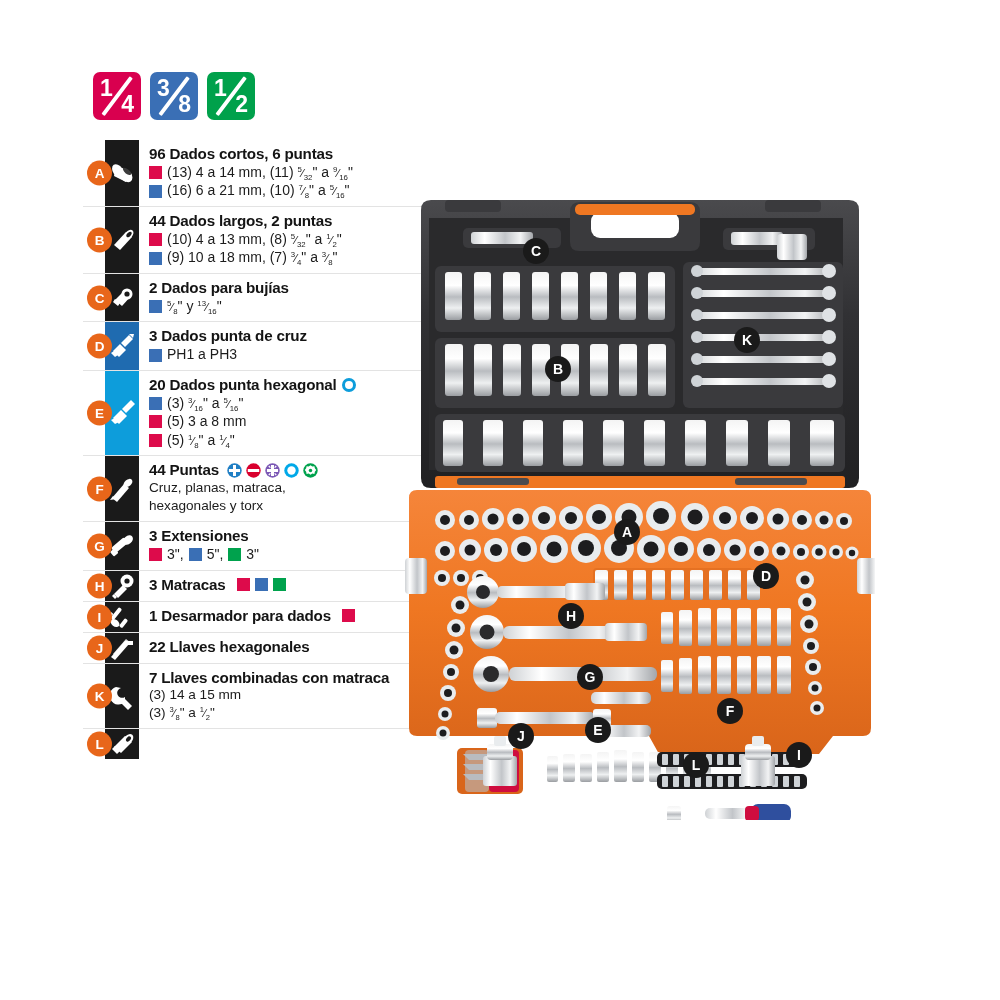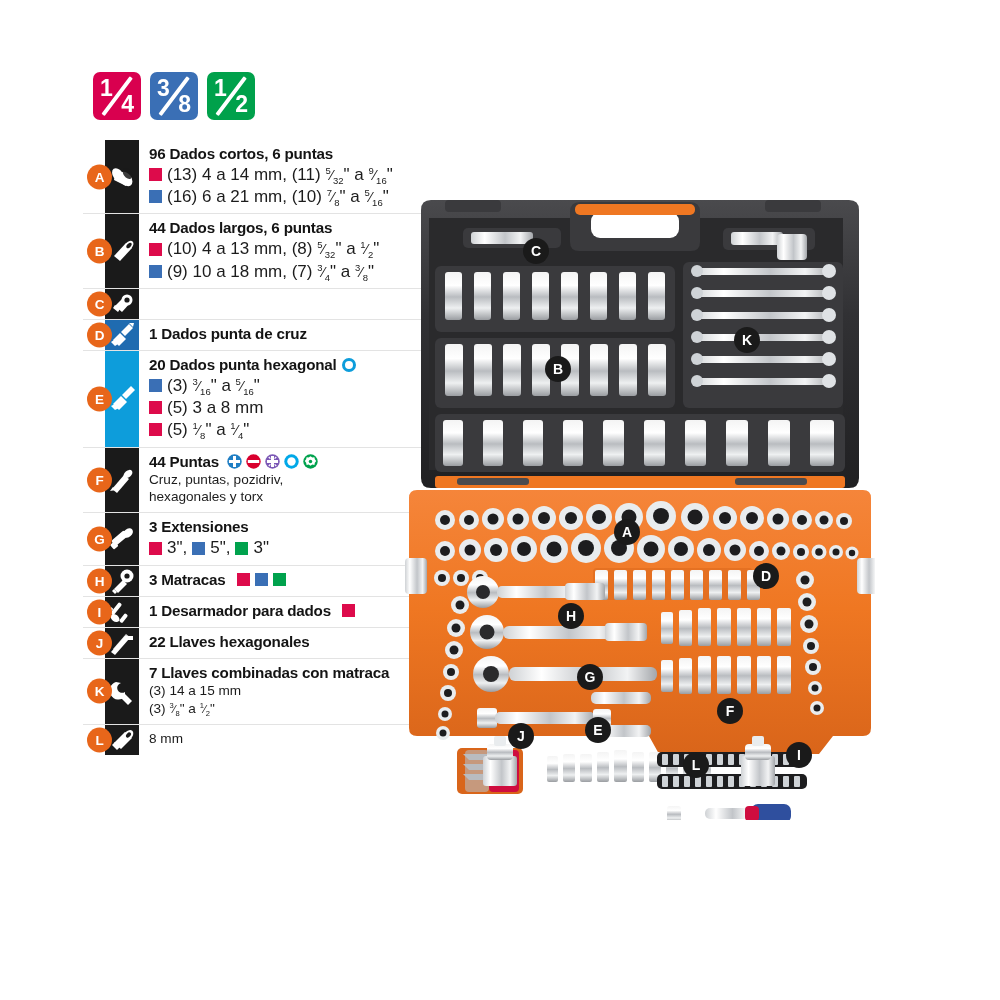--- a/index.html
+++ b/index.html
@@ -49,21 +49,21 @@
     position:relative;
   }
   .tile svg{width:30px;height:30px;display:block;}
   .content{flex:1;padding:5px 0 6px 10px;min-width:0;}
   .title{
     font-weight:bold;font-size:15.2px;line-height:1.18;
     letter-spacing:-.2px;color:#141414;white-space:nowrap;
     display:flex;align-items:center;gap:5px;
   }
   .subline{
-    font-size:17px;line-height:1.25;color:#1c1c1c;
+    font-size:14px;line-height:1.25;color:#1c1c1c;
     display:flex;align-items:center;gap:5px;white-space:nowrap;
     margin-top:1px;
   }
   .sw{width:13px;height:13px;flex:0 0 13px;display:inline-block;}
   .plainline{font-size:13.6px;line-height:1.25;color:#1c1c1c;margin-top:1px;white-space:nowrap;}
   .ring{
     width:14px;height:14px;border-radius:50%;
     border:3.2px solid #0d9ddb;box-sizing:border-box;display:inline-block;
   }
   .bitrow{display:inline-flex;gap:4px;align-items:center;margin-left:3px;}
@@ -138,21 +138,21 @@
           <svg viewBox="0 0 30 30" xmlns="http://www.w3.org/2000/svg">
             <g fill="#ffffff">
               <path d="M7 20 L19 7 L25 12 L13 25 Z"></path>
               <ellipse cx="22" cy="9.5" rx="3.6" ry="5.4" transform="rotate(42 22 9.5)"></ellipse>
               <ellipse cx="22" cy="9.5" rx="2" ry="3.2" transform="rotate(42 22 9.5)" fill="#1a1a1a"></ellipse>
             </g>
           </svg>
         </div>
         <div class="content">
           <div class="title">
-            <span>44 Dados largos, 6 puntas</span>
+            <span>44 Dados largos, 2 puntas</span>
           </div>
           <div class="subline">
             <span class="sw" style="background: rgb(221, 11, 75);"></span>
             <span>(10) 4 a 13 mm, (8) <span class="fr"><sup>5</sup>⁄<sub>32</sub></span>" a <span class="fr"><sup>1</sup>⁄<sub>2</sub></span>"</span>
           </div>
           <div class="subline">
             <span class="sw" style="background: rgb(58, 111, 181);"></span>
             <span>(9) 10 a 18 mm, (7) <span class="fr"><sup>3</sup>⁄<sub>4</sub></span>" a <span class="fr"><sup>3</sup>⁄<sub>8</sub></span>"</span>
           </div>
         </div>
@@ -162,36 +162,49 @@
         <div class="tile" style="background: rgb(26, 26, 26);">
           <svg viewBox="0 0 30 30" xmlns="http://www.w3.org/2000/svg">
             <g fill="#ffffff">
               <path d="M8 17 L17 8 L24 13 L15 23 Z"></path>
               <circle cx="20" cy="11" r="5.5"></circle>
               <circle cx="20" cy="11" r="2.6" fill="#1a1a1a"></circle>
               <path d="M6 19 l5 4 l2 -3 l-5 -4 z"></path>
             </g>
           </svg>
         </div>
+        <div class="content">
+          <div class="title">
+            <span>2 Dados para bujías</span>
+          </div>
+          <div class="subline">
+            <span class="sw" style="background: rgb(58, 111, 181);"></span>
+            <span><span class="fr"><sup>5</sup>⁄<sub>8</sub></span>" y <span class="fr"><sup>13</sup>⁄<sub>16</sub></span>"</span>
+          </div>
+        </div>
       </div>
       <div class="row">
         <div class="badge" style="background: rgb(232, 102, 26);">D</div>
         <div class="tile" style="background: rgb(31, 107, 176);">
           <svg viewBox="0 0 30 30" xmlns="http://www.w3.org/2000/svg">
             <g fill="#ffffff">
               <path d="M6 20 l7 -7 l6 6 l-7 7 z"></path>
               <path d="M14 12 l8 -8 l4 4 l-8 8 z"></path>
               <path d="M4 22 l4 4 l3 -2 l-4 -4 z"></path>
               <path d="M22 3 l4 4 l1 -4 z"></path>
             </g>
           </svg>
         </div>
         <div class="content">
           <div class="title">
-            <span>1 Dados punta de cruz</span>
+            <span>3 Dados punta de cruz</span>
+          </div>
+          <div class="subline">
+            <span class="sw" style="background: rgb(58, 111, 181);"></span>
+            <span>PH1 a PH3</span>
           </div>
         </div>
       </div>
       <div class="row">
         <div class="badge" style="background: rgb(232, 102, 26);">E</div>
         <div class="tile" style="background: rgb(13, 157, 219);">
           <svg viewBox="0 0 30 30" xmlns="http://www.w3.org/2000/svg">
             <g fill="#ffffff">
               <path d="M6 20 l8 -8 l6 6 l-8 8 z"></path>
               <path d="M15 11 l9 -9 l4 4 l-9 9 z"></path>
@@ -260,21 +273,21 @@
               </span>
               <span>
                 <svg viewBox="0 0 20 20" xmlns="http://www.w3.org/2000/svg">
                   <circle cx="10" cy="10" r="9.6" fill="#00a24d"></circle>
                   <path d="M10 3 l2.4 1.8 2.8 -.6 .6 2.8 1.8 2.4 -1.8 2.4 -.6 2.8 -2.8 -.6 -2.4 1.8 -2.4 -1.8 -2.8 .6 -.6 -2.8 -1.8 -2.4 1.8 -2.4 .6 -2.8 2.8 .6 z" fill="#fff"></path>
                   <circle cx="10" cy="10" r="2.3" fill="#00a24d"></circle>
                 </svg>
               </span>
             </span>
           </div>
-          <div class="plainline">Cruz, puntas, pozidriv,</div>
+          <div class="plainline">Cruz, planas, matraca,</div>
           <div class="plainline">hexagonales y torx</div>
         </div>
       </div>
       <div class="row">
         <div class="badge" style="background: rgb(232, 102, 26);">G</div>
         <div class="tile" style="background: rgb(26, 26, 26);">
           <svg viewBox="0 0 30 30" xmlns="http://www.w3.org/2000/svg">
             <g fill="#ffffff">
               <rect x="4" y="17" width="17" height="7" rx="2" transform="rotate(-40 4 17)"></rect>
               <ellipse cx="21" cy="9" rx="5.5" ry="4" transform="rotate(-40 21 9)"></ellipse>
@@ -381,21 +394,20 @@
           <svg viewBox="0 0 30 30" xmlns="http://www.w3.org/2000/svg">
             <g fill="#ffffff">
               <path d="M7 18 L18 7 l7 6 l-11 11 z"></path>
               <ellipse cx="21.5" cy="10" rx="4" ry="5.6" transform="rotate(42 21.5 10)"></ellipse>
               <ellipse cx="21.5" cy="10" rx="2" ry="3" transform="rotate(42 21.5 10)" fill="#1a1a1a"></ellipse>
               <path d="M5 20 l5 5 l3 -3 l-5 -5 z"></path>
             </g>
           </svg>
         </div>
         <div class="content">
-          <div class="plainline">8 mm</div>
         </div>
       </div>
     </div>
 
   <div class="photo">
     <svg viewBox="0 0 470 640" xmlns="http://www.w3.org/2000/svg">
       <defs>
         <linearGradient id="chrome" x1="0" y1="0" x2="0" y2="1">
           <stop offset="0%" stop-color="#f4f4f4"></stop>
           <stop offset="28%" stop-color="#ffffff"></stop>

